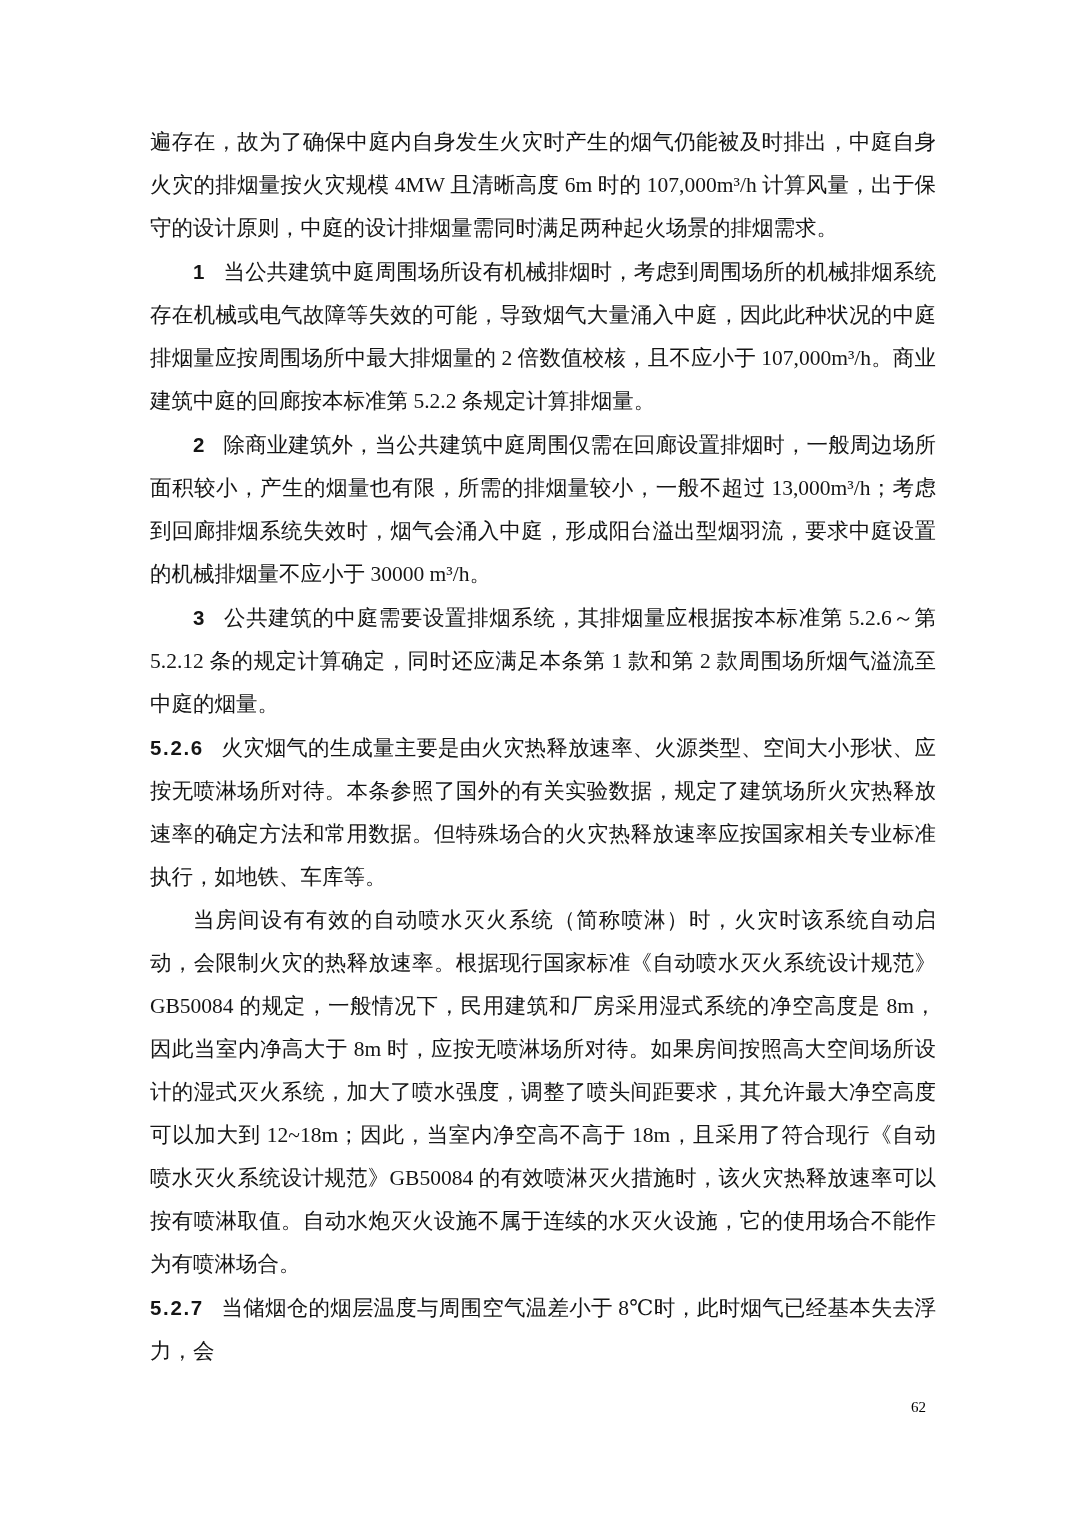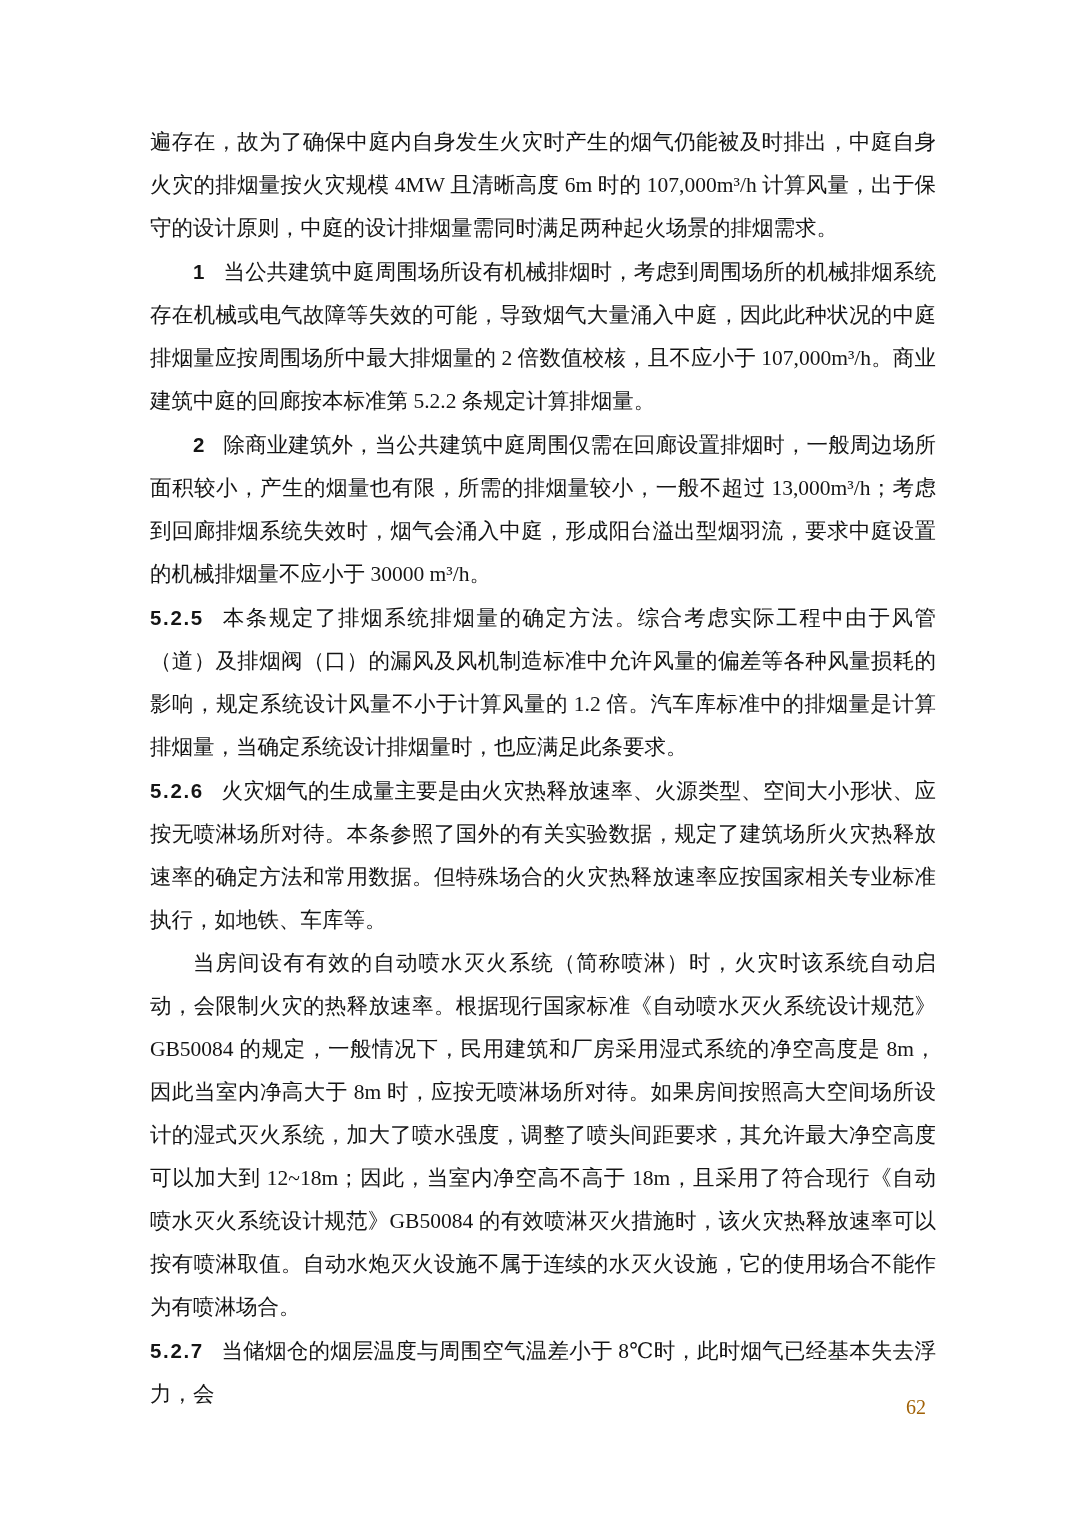--- a/index.html
+++ b/index.html
@@ -36,39 +36,39 @@
     font-family: "Liberation Sans", "DejaVu Sans", sans-serif;
     font-weight: bold;
     letter-spacing: 0.08em;
     margin-right: 0.85em;
     font-size: 20.5px;
   }
   .page-number {
     position: absolute;
     right: 154px;
     top: 1392px;
-    font-size: 20px;
+    font-size: 15px;
     line-height: 30px;
-    color: #a16207;
+    color: #000000;
   }
 </style>
 </head>
 <body>
 
 <div class="page">
   <div class="body-text">
 
     <p class="para"><span>遍存在，故为了确保中庭内自身发生火灾时产生的烟气仍能被及时排出，中庭自身火灾的排烟量按火灾规模 4MW 且清晰高度 6m 时的 107,000m³/h 计算风量，出于保守的设计原则，中庭的设计排烟量需同时满足两种起火场景的排烟需求。</span></p>
 
     <p class="para indent"><b class="num">1</b><span>当公共建筑中庭周围场所设有机械排烟时，考虑到周围场所的机械排烟系统存在机械或电气故障等失效的可能，导致烟气大量涌入中庭，因此此种状况的中庭排烟量应按周围场所中最大排烟量的 2 倍数值校核，且不应小于 107,000m³/h。商业建筑中庭的回廊按本标准第 5.2.2 条规定计算排烟量。</span></p>
 
     <p class="para indent"><b class="num">2</b><span>除商业建筑外，当公共建筑中庭周围仅需在回廊设置排烟时，一般周边场所面积较小，产生的烟量也有限，所需的排烟量较小，一般不超过 13,000m³/h；考虑到回廊排烟系统失效时，烟气会涌入中庭，形成阳台溢出型烟羽流，要求中庭设置的机械排烟量不应小于 30000 m³/h。</span></p>
 
+    <p class="para indent"><b class="num">3</b><span>公共建筑的中庭需要设置排烟系统，其排烟量应根据按本标准第 5.2.6～第 5.2.12 条的规定计算确定，同时还应满足本条第 1 款和第 2 款周围场所烟气溢流至中庭的烟量。</span></p>
 
-    <p class="para"><b class="num">5.2.5</b><span>本条规定了排烟系统排烟量的确定方法。综合考虑实际工程中由于风管（道）及排烟阀（口）的漏风及风机制造标准中允许风量的偏差等各种风量损耗的影响，规定系统设计风量不小于计算风量的 1.2 倍。汽车库标准中的排烟量是计算排烟量，当确定系统设计排烟量时，也应满足此条要求。</span></p>
 
     <p class="para"><b class="num">5.2.6</b><span>火灾烟气的生成量主要是由火灾热释放速率、火源类型、空间大小形状、应按无喷淋场所对待。本条参照了国外的有关实验数据，规定了建筑场所火灾热释放速率的确定方法和常用数据。但特殊场合的火灾热释放速率应按国家相关专业标准执行，如地铁、车库等。</span></p>
 
     <p class="para indent"><span>当房间设有有效的自动喷水灭火系统（简称喷淋）时，火灾时该系统自动启动，会限制火灾的热释放速率。根据现行国家标准《自动喷水灭火系统设计规范》GB50084 的规定，一般情况下，民用建筑和厂房采用湿式系统的净空高度是 8m，因此当室内净高大于 8m 时，应按无喷淋场所对待。如果房间按照高大空间场所设计的湿式灭火系统，加大了喷水强度，调整了喷头间距要求，其允许最大净空高度可以加大到 12~18m；因此，当室内净空高不高于 18m，且采用了符合现行《自动喷水灭火系统设计规范》GB50084 的有效喷淋灭火措施时，该火灾热释放速率可以按有喷淋取值。自动水炮灭火设施不属于连续的水灭火设施，它的使用场合不能作为有喷淋场合。</span></p>
 
     <p class="para"><b class="num">5.2.7</b><span>当储烟仓的烟层温度与周围空气温差小于 8℃时，此时烟气已经基本失去浮力，会</span></p>
 
   </div>
 
   <div class="page-number">62</div>

